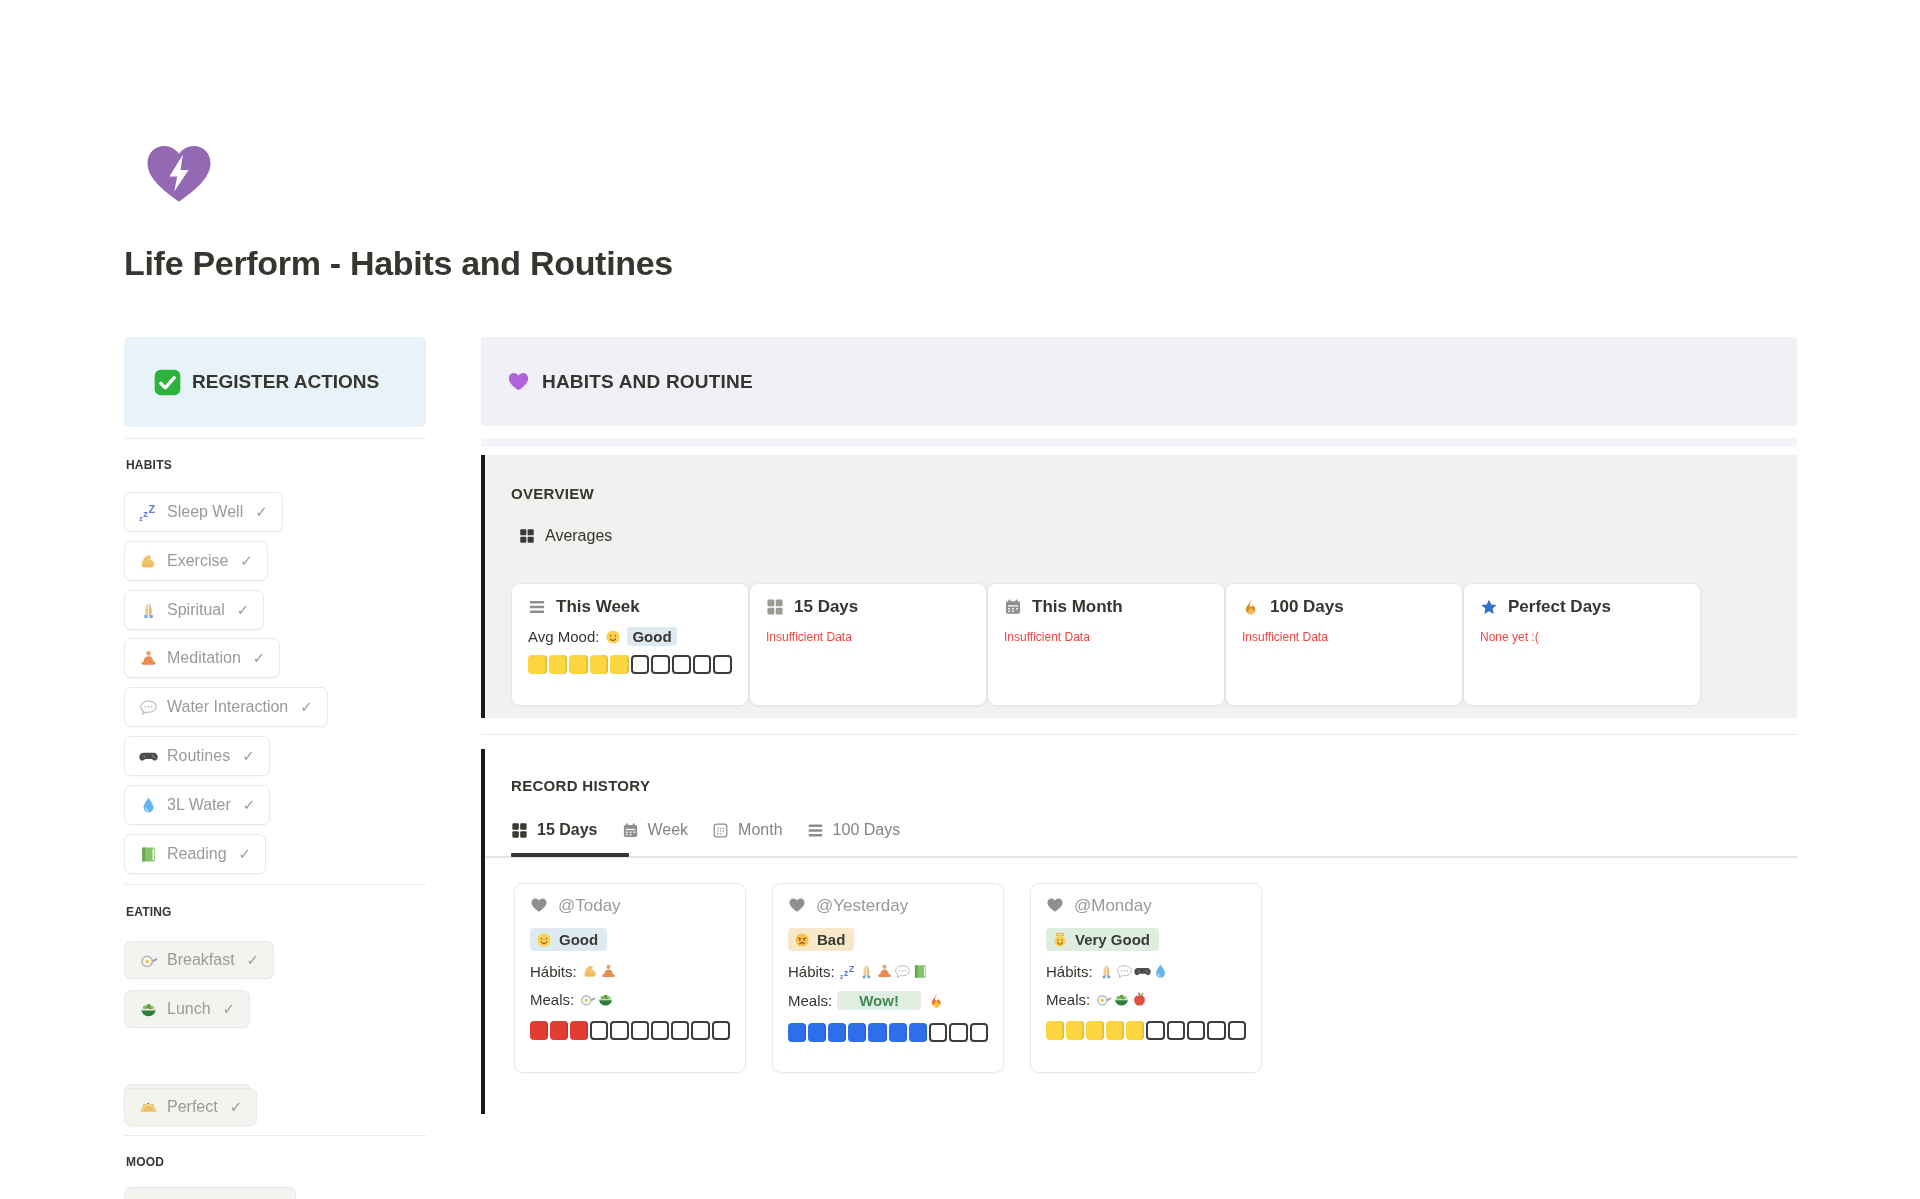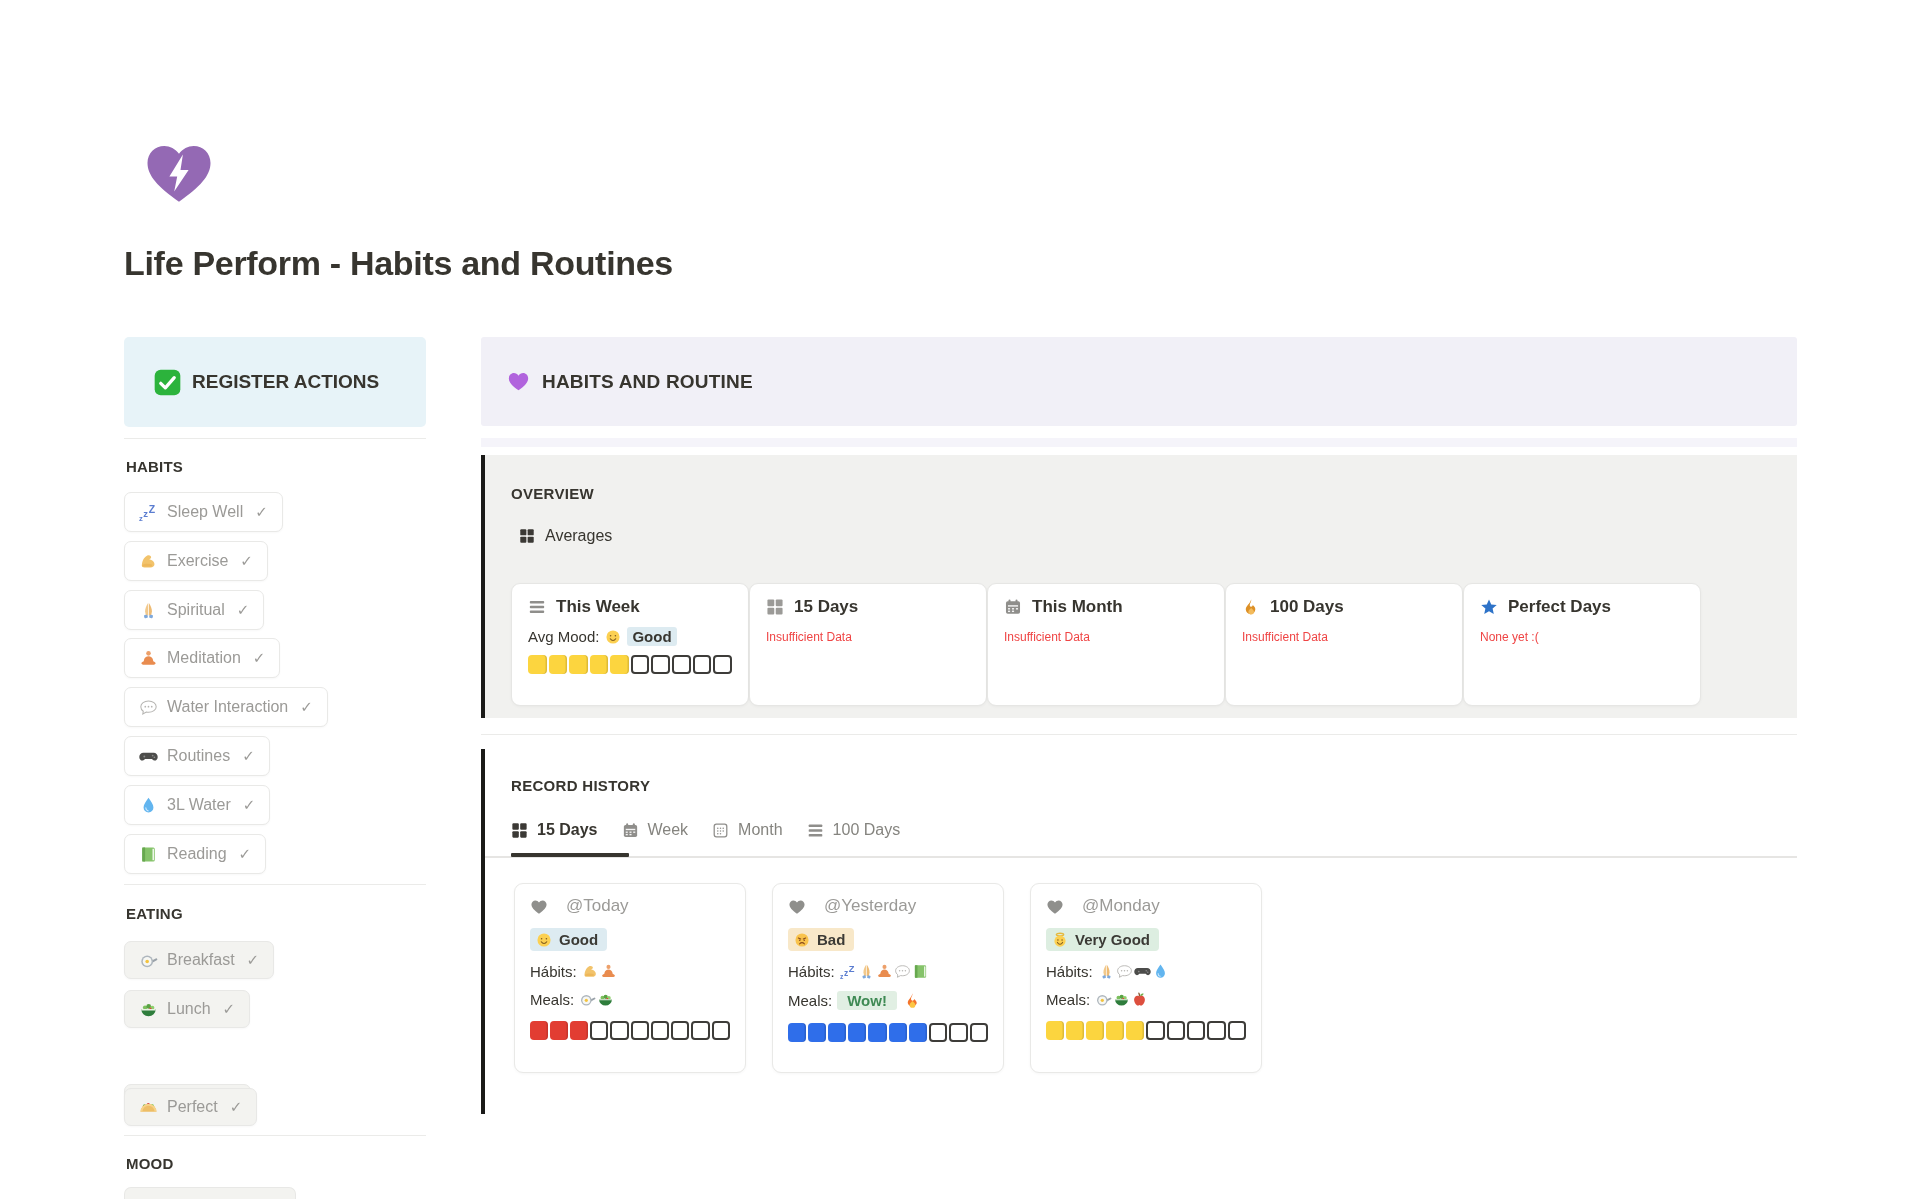--- a/index.html
+++ b/index.html
@@ -22,21 +22,21 @@
   #logo{left:141px;top:137px;width:76px;height:72px}
   #page-title{left:124px;top:244px;font-size:34px;font-weight:700;letter-spacing:-.3px;margin:0}
 
   
   .divider{left:124px;width:302px;height:1px;background:#ebebe9}
   #callout{
     left:124px;top:337px;width:302px;height:90px;background:#e7f3f8;border-radius:5px;
     display:flex;align-items:center;gap:11px;padding-left:30px;box-sizing:border-box;cursor:pointer;
   }
   #callout .label{font-size:19px;font-weight:700}
-  .side-h{left:126px;font-size:15px;font-weight:700;letter-spacing:.2px}
+  .side-h{left:126px;font-size:12px;font-weight:700;letter-spacing:.2px}
   .side-btn{
     left:124px;height:40px;display:inline-flex;align-items:center;gap:9px;padding:0 14px;
     background:#fff;border:1px solid #e9e9e7;border-radius:7px;box-sizing:border-box;
     font-size:16px;color:#9b9a97;box-shadow:0 1px 2px rgba(15,15,15,.03);cursor:pointer;white-space:nowrap;
   }
   .side-btn.gray{background:#f3f3f0;border-color:#e8e8e6;height:38px}
   .side-btn .check{color:#9b9a97;font-size:15px;margin-left:3px}
   #mood-partial{left:124px;top:1187px;width:172px;height:12px;background:#f3f3f0;
     border:1px solid #e8e8e6;border-bottom:none;border-radius:7px 7px 0 0;box-sizing:border-box;cursor:pointer}
 
@@ -77,27 +77,27 @@
   .tab{display:flex;align-items:center;gap:9px;font-size:16px;color:#85847f;cursor:pointer}
   .tab.active{color:#37352f;font-weight:600}
   #tab-line{left:0;top:107px;width:1312px;height:1.5px;background:#e6e5e3}
   #tab-underline{left:26px;top:104px;width:118px;height:4px;background:#37352f;border-radius:1px}
 
   #h-cards{left:29px;top:134px;display:flex;gap:26px}
   .hcard{
     width:232px;height:190px;background:#fff;border:1px solid #e9e9e7;border-radius:9px;
     box-shadow:0 1px 3px rgba(15,15,15,.04);box-sizing:border-box;padding:12px 15px;cursor:pointer;
   }
-  .hcard-title{display:flex;align-items:flex-end;gap:18px;font-size:17px;color:#9b9a97}
+  .hcard-title{display:flex;align-items:flex-start;gap:10px;font-size:17px;color:#9b9a97}
   .badge{
     display:inline-flex;align-items:center;gap:7px;margin-top:12px;padding:3px 9px 3px 6px;
     border-radius:4px;font-size:15px;font-weight:600;color:#3b3a35;
   }
   .hrow{display:flex;align-items:center;gap:5px;margin-top:11px;font-size:15px;color:#37352f}
-  .mbadge{font-weight:700;padding:1px 10px;border-radius:3px;margin-right:2px}
+  .mbadge{font-weight:700;padding:1px 22px;border-radius:3px;margin-right:2px}
   .hbar{margin-top:13px}
 </style>
 </head>
 <body>
 
 <span class="abs icon" id="logo">
     <svg viewBox="0 0 24 24">
       <path d="M12 21.6C5 16.7 1.5 12.9 1.5 8.7 1.5 5.4 4 3 7.1 3c1.9 0 3.7 1 4.9 2.6C13.2 4 15 3 16.9 3c3.1 0 5.6 2.4 5.6 5.7 0 4.2-3.5 8-10.5 12.9z" fill="#9469b4"></path>
       <path d="M13.3 5.8l-4.5 7.4h2.6l-1 5 4.8-7.2h-2.7z" fill="#fff"></path>
     </svg>

